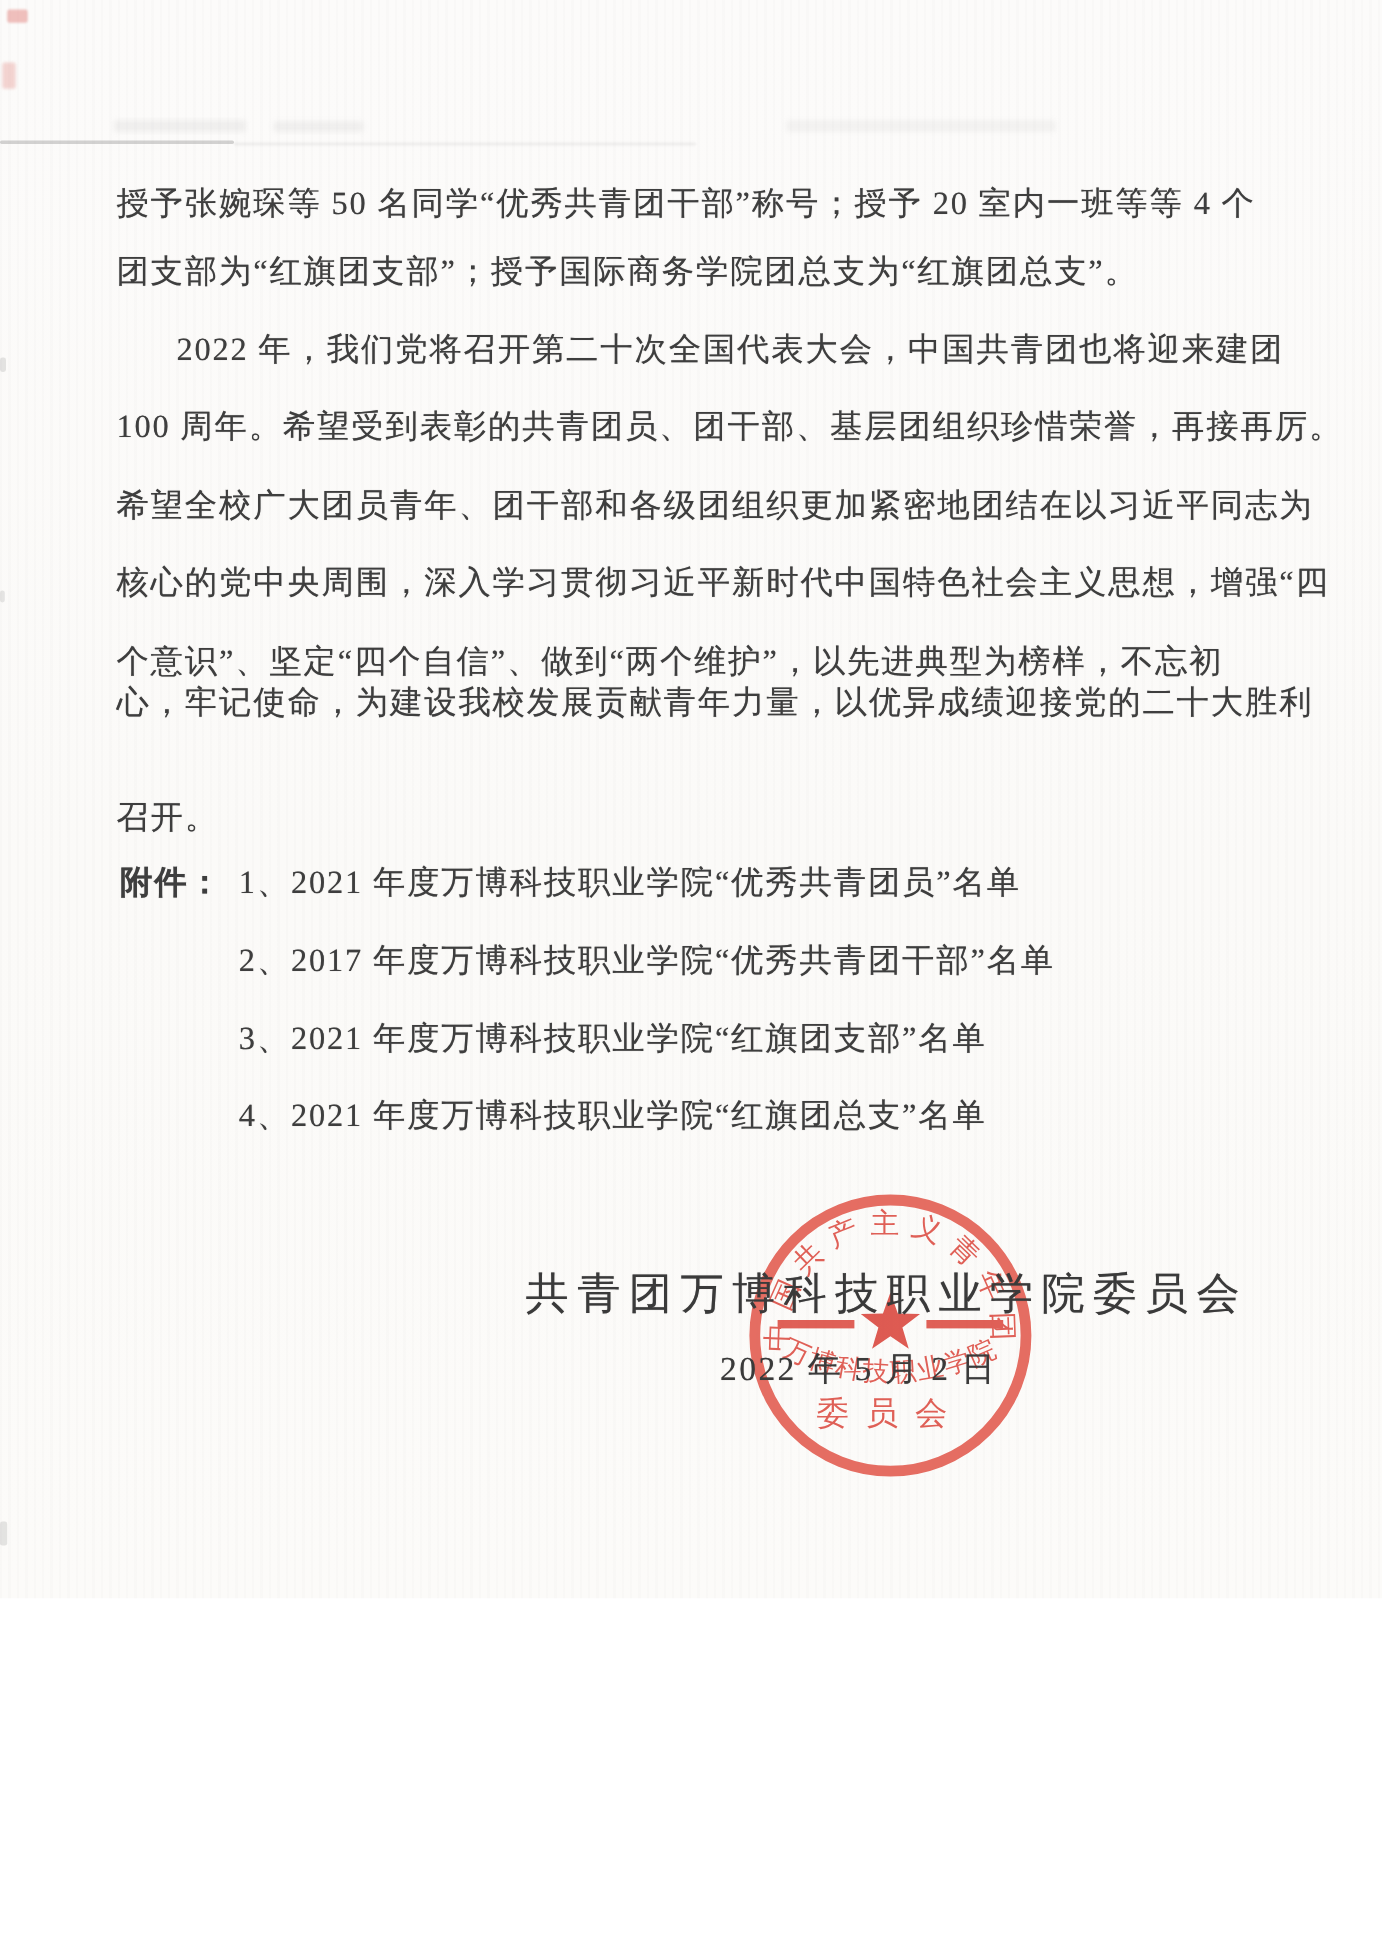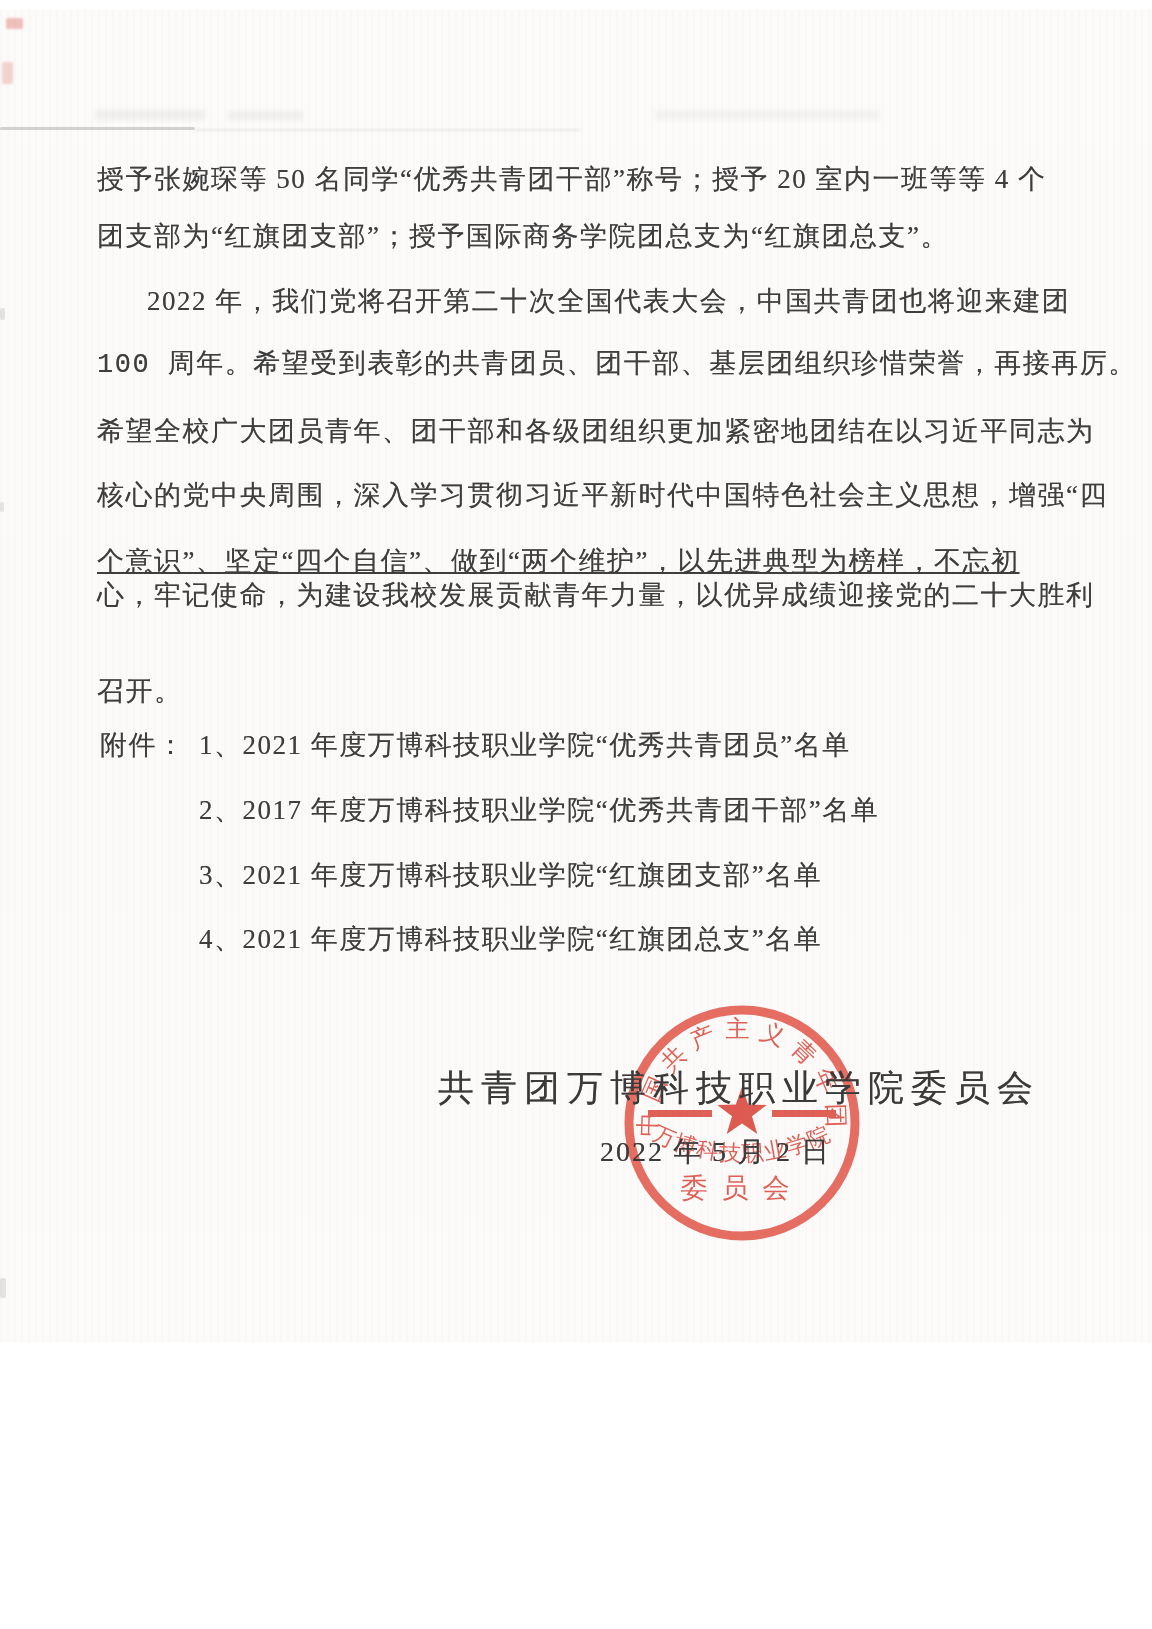--- a/index.html
+++ b/index.html
@@ -1,19 +1,19 @@
 <!DOCTYPE html>
 <html><head>
 <meta charset="utf-8">
 <style>
   html,body{margin:0;padding:0;}
   .page{
     position:relative;
     width:1152px;height:1332px;
-    margin:10px auto;
+    margin:0 auto;
     background:
       repeating-linear-gradient(90deg, rgba(0,0,0,0.012) 0 2px, rgba(0,0,0,0) 2px 7px),
       linear-gradient(180deg,#fcfbfa 0%,#fbfaf8 55%,#fcfbf9 100%);
     overflow:hidden;
     font-family:"Liberation Serif", serif;
   }
   .line{
     position:absolute;
     font-size:27px;
     line-height:34px;
@@ -72,28 +72,28 @@
   <div class="art edge1"></div>
   <div class="art edge2"></div>
   <div class="art edge3"></div>
   <div class="art edge4"></div>
   <div class="art dot1"></div>
 
   <div class="line" style="left:97px;top:152px;">授予张婉琛等 50 名同学“优秀共青团干部”称号；授予 20 室内一班等等 4 个</div>
   <div class="line" style="left:97px;top:209px;">团支部为“红旗团支部”；授予国际商务学院团总支为“红旗团总支”。</div>
 
   <div class="line" style="left:147px;top:274px;">2022 年，我们党将召开第二十次全国代表大会，中国共青团也将迎来建团</div>
-  <div class="line" style="left:97px;top:338px;font-family:Liberation Mono, monospace;">100 周年。希望受到表彰的共青团员、团干部、基层团组织珍惜荣誉，再接再厉。</div>
+  <div class="line" style="left:97px;top:338px;">100 周年。希望受到表彰的共青团员、团干部、基层团组织珍惜荣誉，再接再厉。</div>
   <div class="line" style="left:97px;top:468px;">核心的党中央周围，深入学习贯彻习近平新时代中国特色社会主义思想，增强“四</div>
   <div class="line" style="left:97px;top:404px;">希望全校广大团员青年、团干部和各级团组织更加紧密地团结在以习近平同志为</div>
-  <div class="line" style="left:97px;top:534px;text-decoration:underline;">个意识”、坚定“四个自信”、做到“两个维护”，以先进典型为榜样，不忘初</div>
+  <div class="line" style="left:97px;top:534px;">个意识”、坚定“四个自信”、做到“两个维护”，以先进典型为榜样，不忘初</div>
   <div class="line" style="left:97px;top:568px;">心，牢记使命，为建设我校发展贡献青年力量，以优异成绩迎接党的二十大胜利</div>
   <div class="line" style="left:97px;top:664px;">召开。</div>
 
-  <div class="line" style="left:100px;top:718px;">附件：</div>
+  <div class="line" style="left:100px;top:718px;font-weight:bold;">附件：</div>
   <div class="line" style="left:199px;top:718px;">1、2021 年度万博科技职业学院“优秀共青团员”名单</div>
   <div class="line" style="left:199px;top:783px;">2、2017 年度万博科技职业学院“优秀共青团干部”名单</div>
   <div class="line" style="left:199px;top:848px;">3、2021 年度万博科技职业学院“红旗团支部”名单</div>
   <div class="line" style="left:199px;top:912px;">4、2021 年度万博科技职业学院“红旗团总支”名单</div>
 
   <div class="sig" style="left:438px;top:1060px;">共青团万博科技职业学院委员会</div>
   <div class="date" style="left:600px;top:1124px;">2022 年 5 月 2 日</div>
 
   <svg class="seal" viewBox="0 0 268 268">
     <circle cx="134" cy="134" r="113" fill="none" stroke="#e25a4e" stroke-width="9"></circle>

